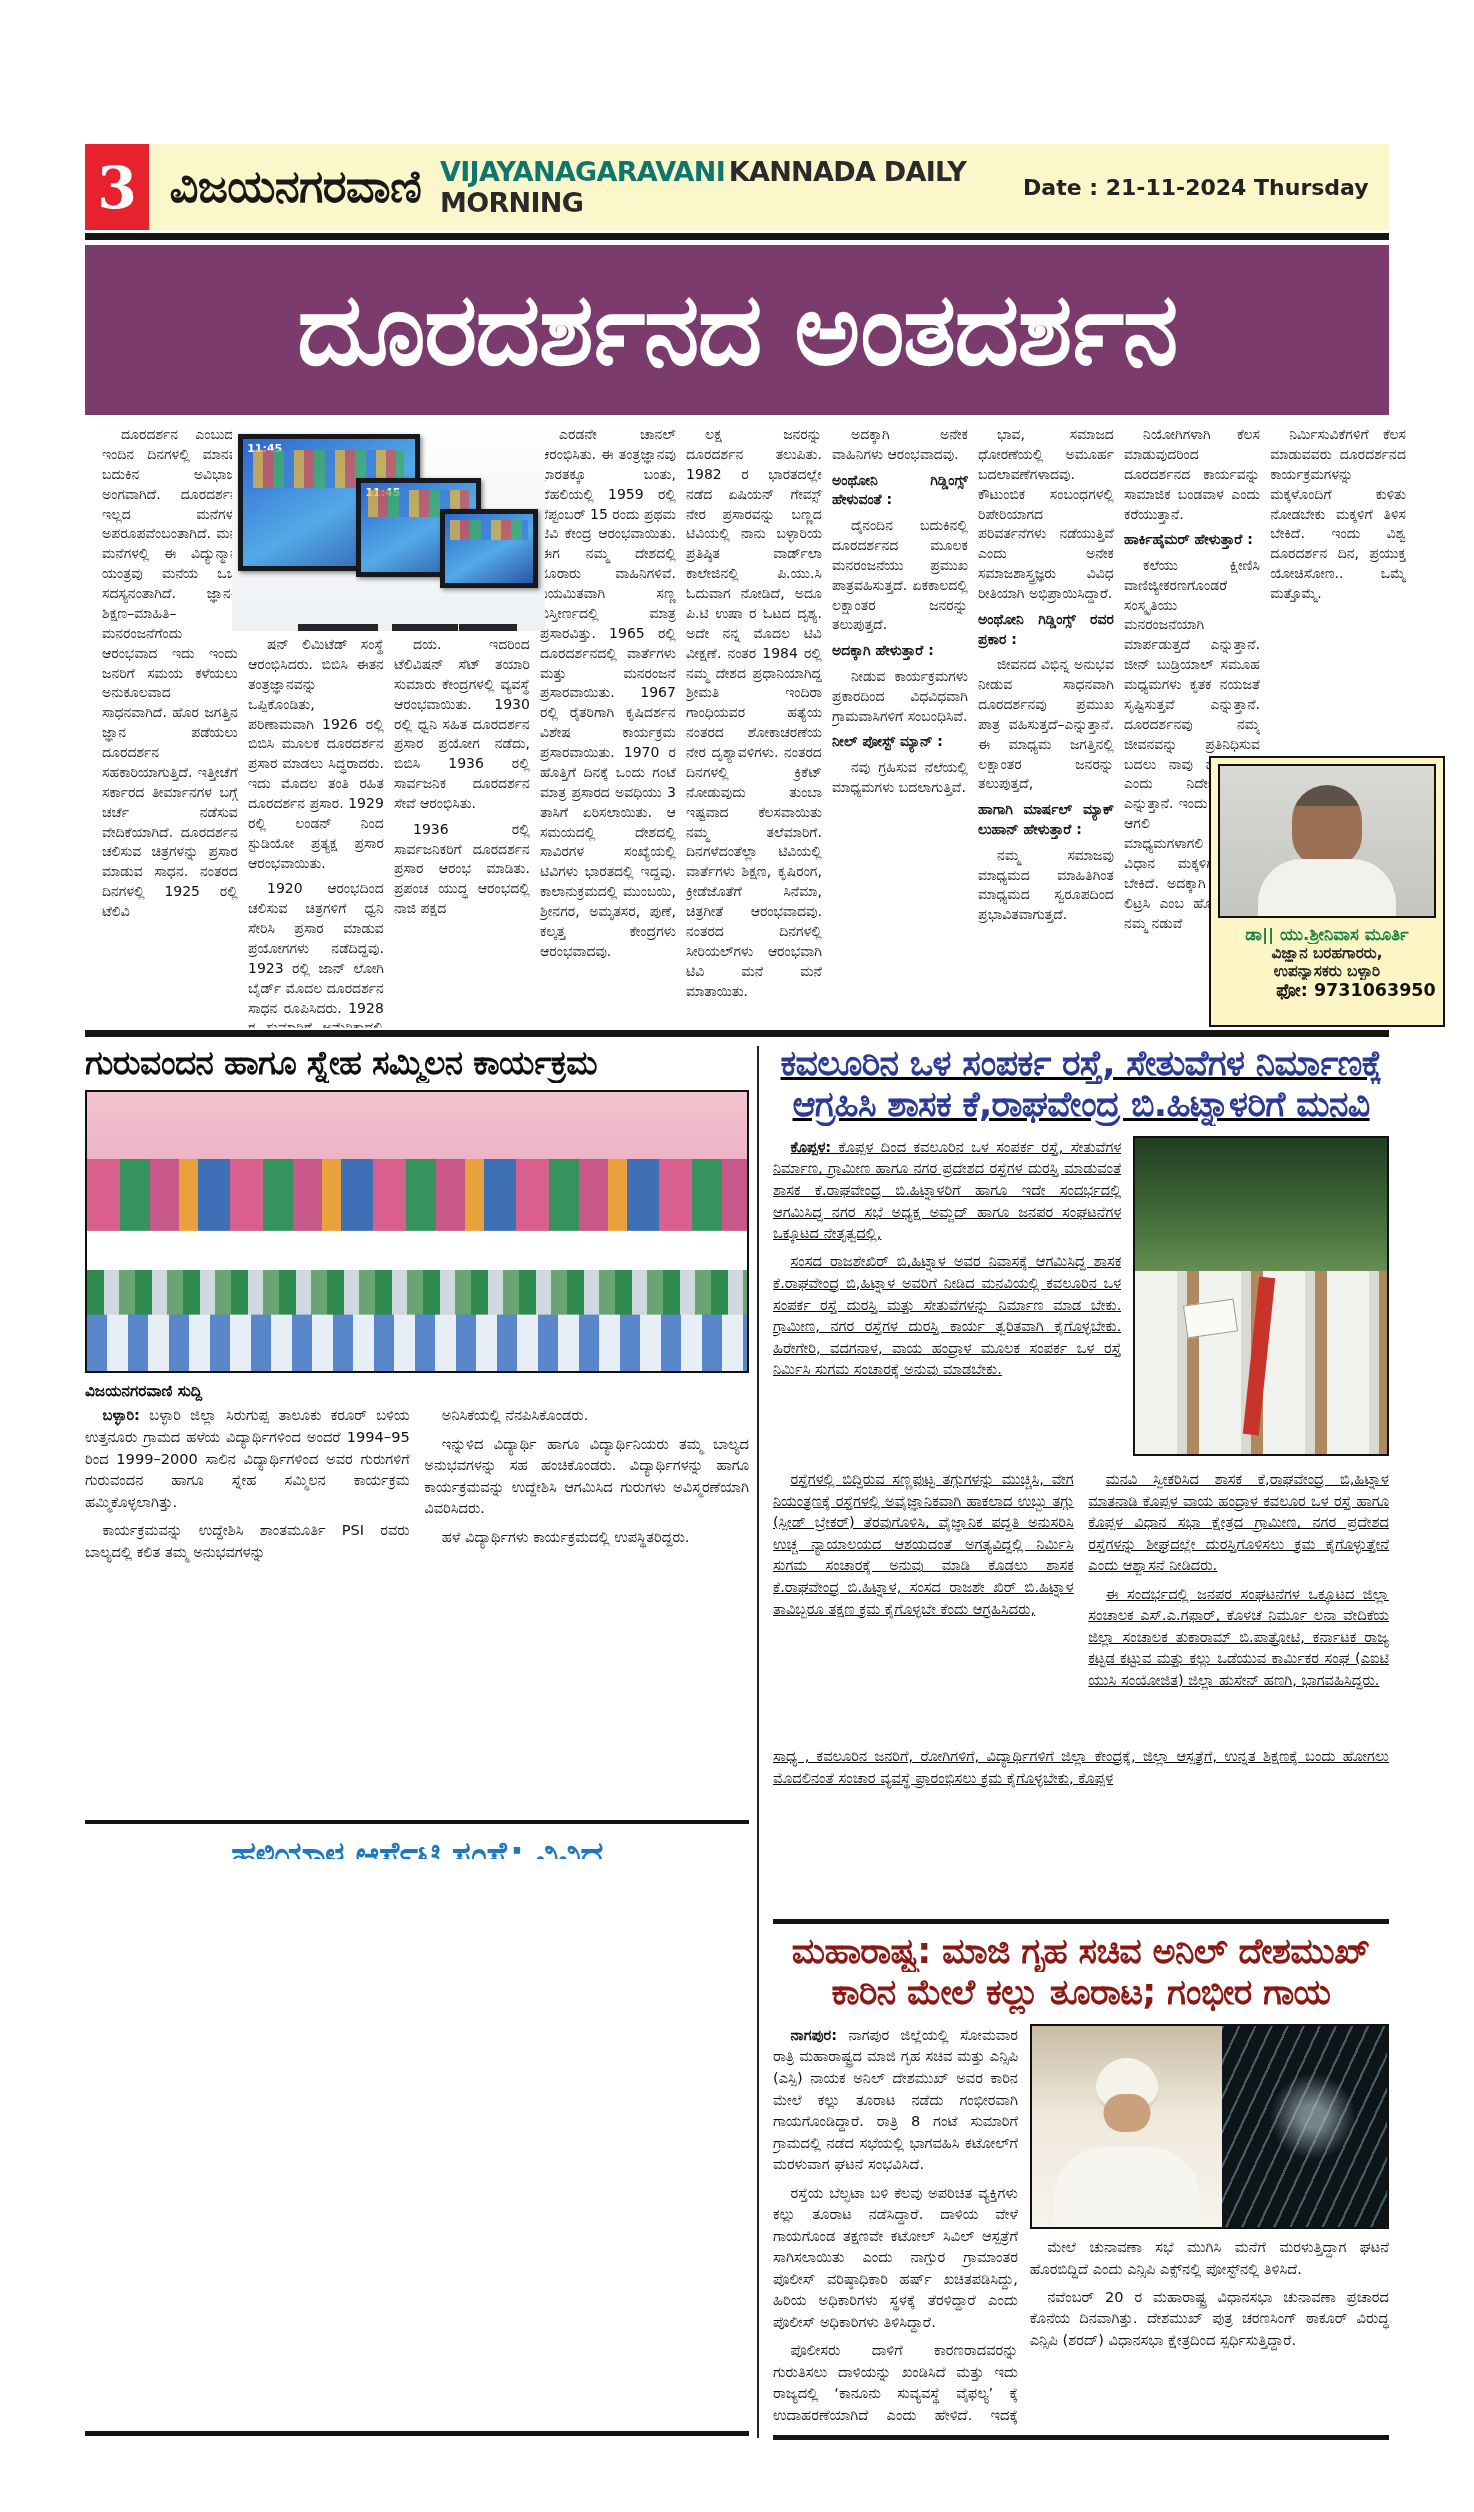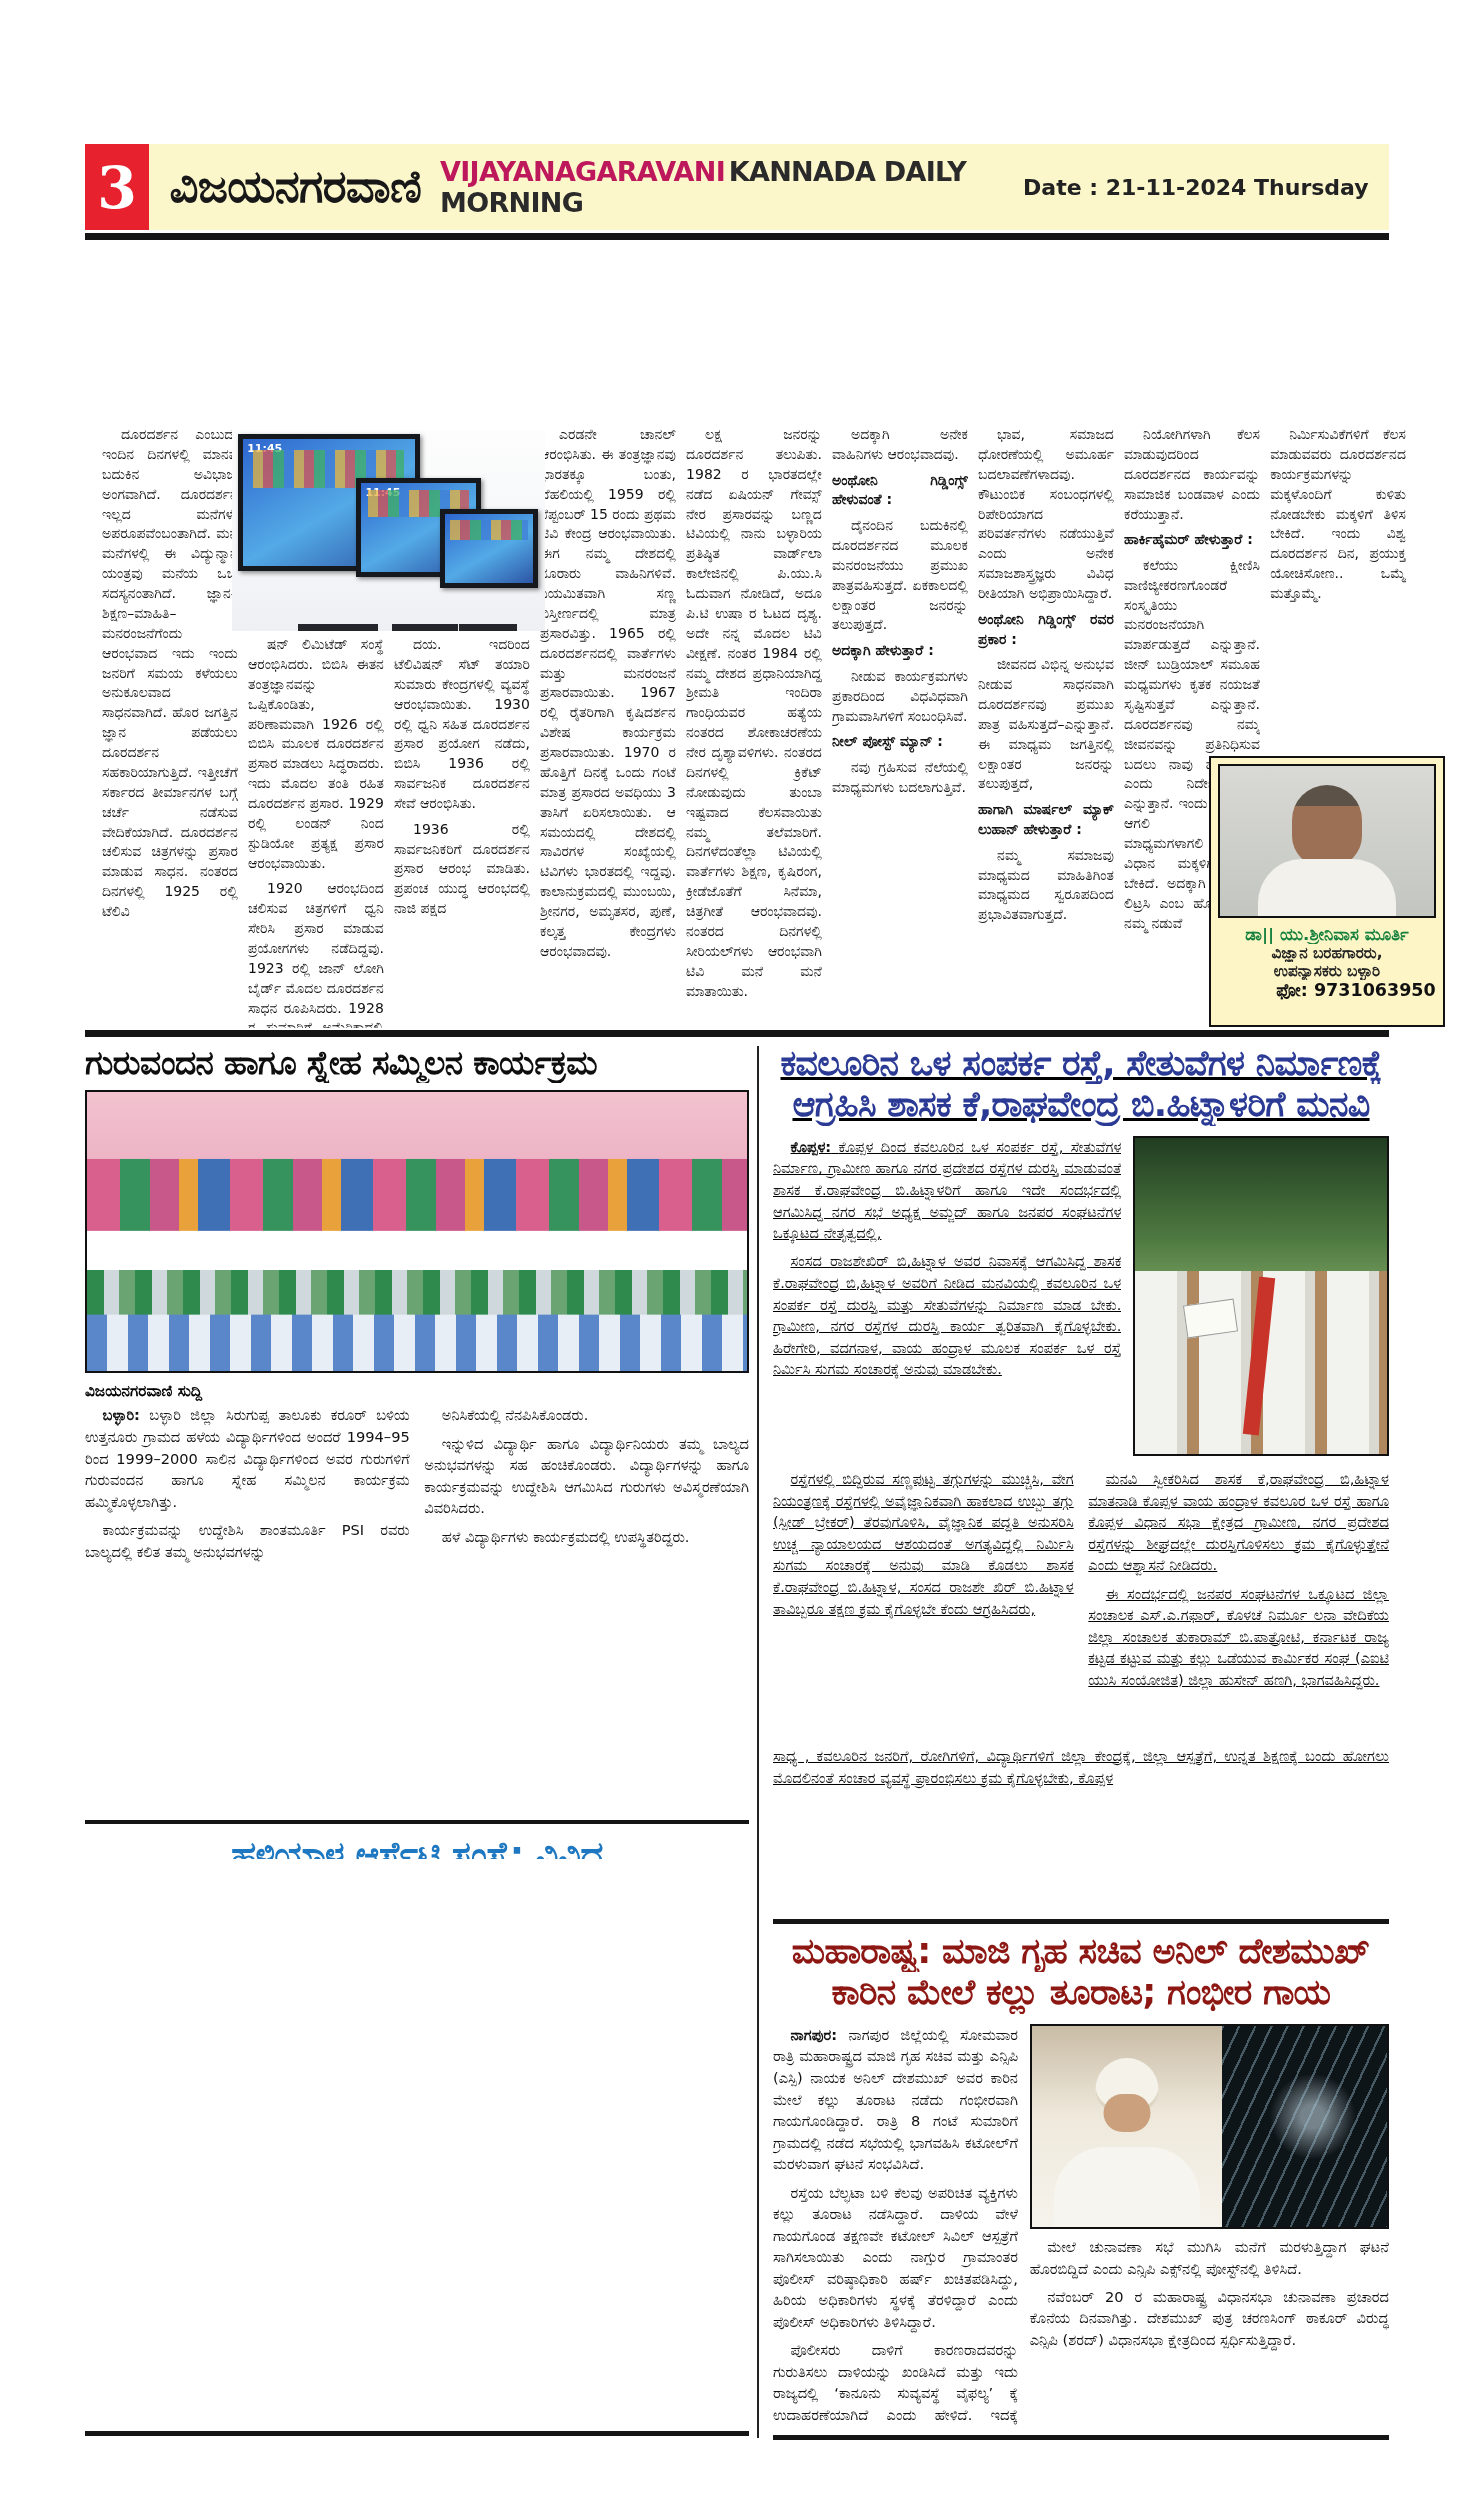--- a/index.html
+++ b/index.html
@@ -5,21 +5,21 @@
   * { margin:0; padding:0; box-sizing:border-box; }
   body { background:#888; font-family:"DejaVu Sans","Liberation Sans",sans-serif; }
   #page { position:relative; width:1475px; height:2512px; background:#fff; margin:0 auto; overflow:hidden; }
 
   
   .hdr { position:absolute; left:85px; top:144px; width:1304px; height:86px; display:flex; }
   .pageno { width:64px; height:86px; background:#e8212e; color:#fff; font-family:"DejaVu Serif","Liberation Serif",serif;
             font-weight:bold; font-size:57px; display:flex; align-items:center; justify-content:center; }
   .mast { flex:1; background:#fcf6cb; display:flex; align-items:center; padding:0 20.4px; gap:19px; }
   .mast-kn { font-size:45px; font-weight:bold; color:#181818; white-space:nowrap; letter-spacing:-0.7px; }
-  .mast-en b { font-size:27px; color:#be185d; letter-spacing:-0.7px; }
+  .mast-en b { font-size:27px; color:#0f766e; letter-spacing:-0.7px; }
   .mast-en span { font-size:27px; font-weight:bold; color:#2a2a2a; letter-spacing:-0.7px; }
   .mast-date { margin-left:auto; font-size:22px; font-weight:bold; color:#222; white-space:nowrap; }
   .rule-top { position:absolute; left:85px; top:233px; width:1304px; height:6.6px; background:#151515; }
 
   
   .banner { position:absolute; left:85px; top:245px; width:1304px; height:170px; background:#7c3b6d;
             display:flex; align-items:center; justify-content:center; overflow:hidden; }
   .banner-text { color:#fff; font-weight:bold; font-size:100px; white-space:nowrap; letter-spacing:-1.5px; }
 
   
@@ -132,20 +132,23 @@
       <div class="mast-kn">ವಿಜಯನಗರವಾಣಿ</div>
       <div class="mast-en">
         <b>VIJAYANAGARAVANI</b>
         <span>KANNADA DAILY MORNING</span>
       </div>
       <div class="mast-date">Date :  21-11-2024  Thursday</div>
     </div>
   </div>
   <div class="rule-top"></div>
 
+  <div class="banner">
+    <div class="banner-text">ದೂರದರ್ಶನದ ಅಂತದರ್ಶನ</div>
+  </div>
 
   <div class="feature">
     <div class="fcol">
       <p>ದೂರದರ್ಶನ ಎಂಬುದು ಇಂದಿನ ದಿನಗಳಲ್ಲಿ ಮಾನವ ಬದುಕಿನ ಅವಿಭಾಜ್ಯ ಅಂಗವಾಗಿದೆ. ದೂರದರ್ಶನ ಇಲ್ಲದ ಮನೆಗಳೇ ಅಪರೂಪವೆಂಬಂತಾಗಿದೆ. ಮನೆ ಮನೆಗಳಲ್ಲಿ ಈ ವಿದ್ಯುನ್ಮಾನ ಯಂತ್ರವು ಮನೆಯ ಒಬ್ಬ ಸದಸ್ಯನಂತಾಗಿದೆ. ಜ್ಞಾನ–ಶಿಕ್ಷಣ–ಮಾಹಿತಿ–ಮನರಂಜನೆಗೆಂದು ಆರಂಭವಾದ ಇದು ಇಂದು ಜನರಿಗೆ ಸಮಯ ಕಳೆಯಲು ಅನುಕೂಲವಾದ ಸಾಧನವಾಗಿದೆ. ಹೊರ ಜಗತ್ತಿನ ಜ್ಞಾನ ಪಡೆಯಲು ದೂರದರ್ಶನ ಸಹಕಾರಿಯಾಗುತ್ತಿದೆ. ಇತ್ತೀಚೆಗೆ ಸರ್ಕಾರದ ತೀರ್ಮಾನಗಳ ಬಗ್ಗೆ ಚರ್ಚೆ ನಡೆಸುವ ವೇದಿಕೆಯಾಗಿದೆ. ದೂರದರ್ಶನ ಚಲಿಸುವ ಚಿತ್ರಗಳನ್ನು ಪ್ರಸಾರ ಮಾಡುವ ಸಾಧನ. ನಂತರದ ದಿನಗಳಲ್ಲಿ 1925 ರಲ್ಲಿ ಟೆಲಿವಿ</p>
     </div>
     <div class="fcol img-pad">
       <p>ಷನ್ ಲಿಮಿಟೆಡ್ ಸಂಸ್ಥೆ ಆರಂಭಿಸಿದರು. ಬಿಬಿಸಿ ಈತನ ತಂತ್ರಜ್ಞಾನವನ್ನು ಒಪ್ಪಿಕೊಂಡಿತು, ಪರಿಣಾಮವಾಗಿ 1926 ರಲ್ಲಿ ಬಿಬಿಸಿ ಮೂಲಕ ದೂರದರ್ಶನ ಪ್ರಸಾರ ಮಾಡಲು ಸಿದ್ಧರಾದರು. ಇದು ಮೊದಲ ತಂತಿ ರಹಿತ ದೂರದರ್ಶನ ಪ್ರಸಾರ. 1929 ರಲ್ಲಿ ಲಂಡನ್ ನಿಂದ ಸ್ಟುಡಿಯೋ ಪ್ರತ್ಯಕ್ಷ ಪ್ರಸಾರ ಆರಂಭವಾಯಿತು.</p>
       <p>1920 ಆರಂಭದಿಂದ ಚಲಿಸುವ ಚಿತ್ರಗಳಿಗೆ ಧ್ವನಿ ಸೇರಿಸಿ ಪ್ರಸಾರ ಮಾಡುವ ಪ್ರಯೋಗಗಳು ನಡೆದಿದ್ದವು. 1923 ರಲ್ಲಿ ಜಾನ್ ಲೋಗಿ ಬೈರ್ಡ್ ಮೊದಲ ದೂರದರ್ಶನ ಸಾಧನ ರೂಪಿಸಿದರು. 1928 ರ ಸುಮಾರಿಗೆ ಅಮೆರಿಕಾದಲ್ಲಿ ದೂರದರ್ಶನ ಕೇಂದ್ರಗಳು ಆರಂಭವಾದವು.</p>
     </div>
     <div class="fcol img-pad">

